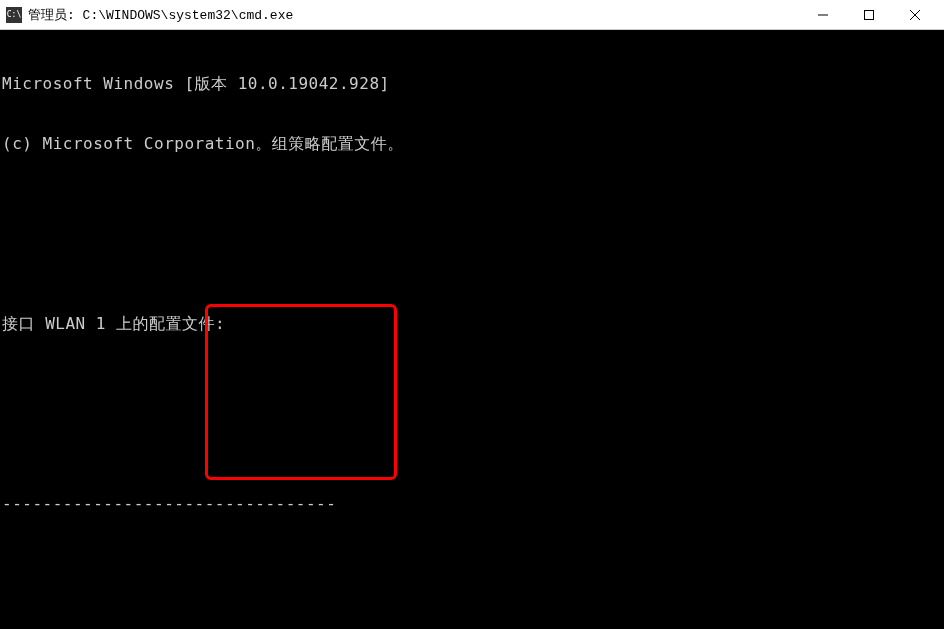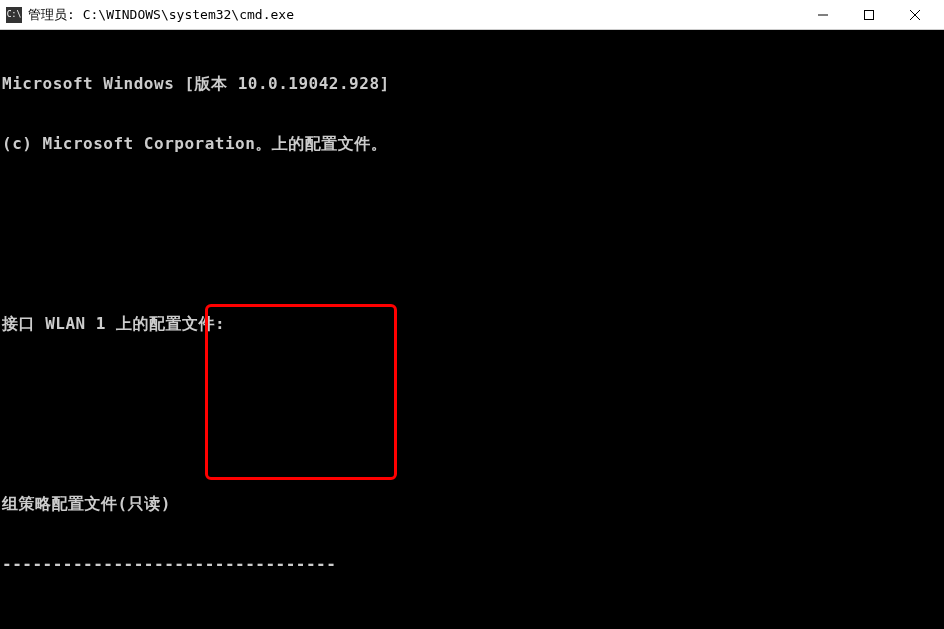--- a/index.html
+++ b/index.html
@@ -32,20 +32,21 @@
       display: flex;
       align-items: center;
       justify-content: center;
       font-size: 8px;
       color: #fff;
     }
     .title-text {
       color: #000;
       font-size: 13px;
       flex: 1;
+      font-family: Liberation Mono, monospace;
     }
     .window-controls {
       display: flex;
       gap: 0;
     }
     .win-btn {
       width: 46px;
       height: 30px;
       display: flex;
       align-items: center;
@@ -58,21 +59,20 @@
       color: #ccc;
       font-family: "NSimSun", "Consolas", monospace;
       font-size: 16px;
       line-height: 20px;
       letter-spacing: 0.5px;
       white-space: pre;
     }
     .line {
       display: block;
       min-height: 20px;
-      font-weight: bold;
     }
     .red-box {
       position: absolute;
       border: 3px solid #ff0000;
       border-radius: 6px;
       pointer-events: none;
     }
   </style>
 </head>
 <body>
@@ -95,27 +95,26 @@
       <svg width="10" height="10" viewBox="0 0 10 10">
           <line x1="0" y1="0" x2="10" y2="10" stroke="#000" stroke-width="1"></line>
           <line x1="10" y1="0" x2="0" y2="10" stroke="#000" stroke-width="1"></line>
         </svg>
     </div>
   </div>
 </div>
 
 <div class="term">
   <span class="line">Microsoft Windows [版本 10.0.19042.928]</span>
-  <span class="line">(c) Microsoft Corporation。上的配置文件。</span>
+  <span class="line">(c) Microsoft Corporation。组策略配置文件。</span>
   <span class="line"></span>
   <span class="line"></span>
   <span class="line">接口 WLAN 1 上的配置文件:</span>
   <span class="line"></span>
   <span class="line"></span>
-  <span class="line">组策略配置文件(只读)</span>
   <span class="line">---------------------------------</span>
   
   
   
   
   
   
   
   
 </div>

